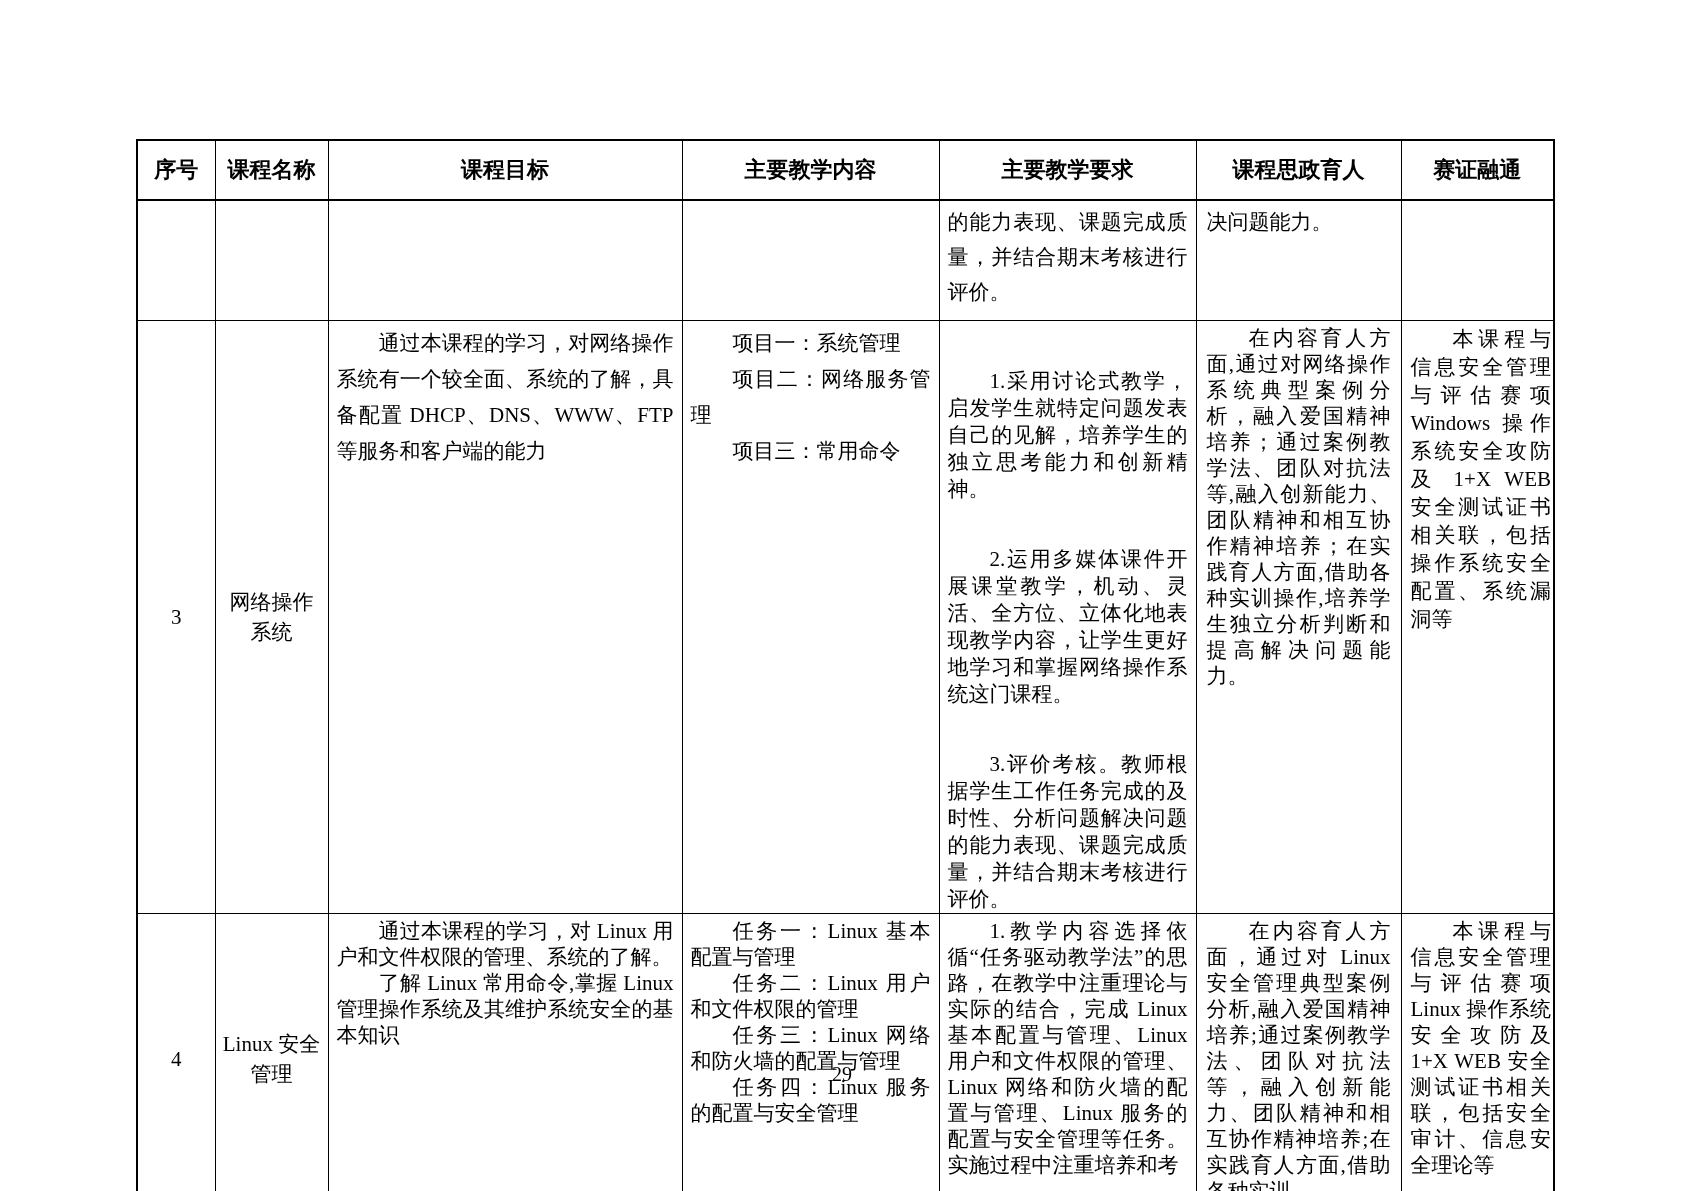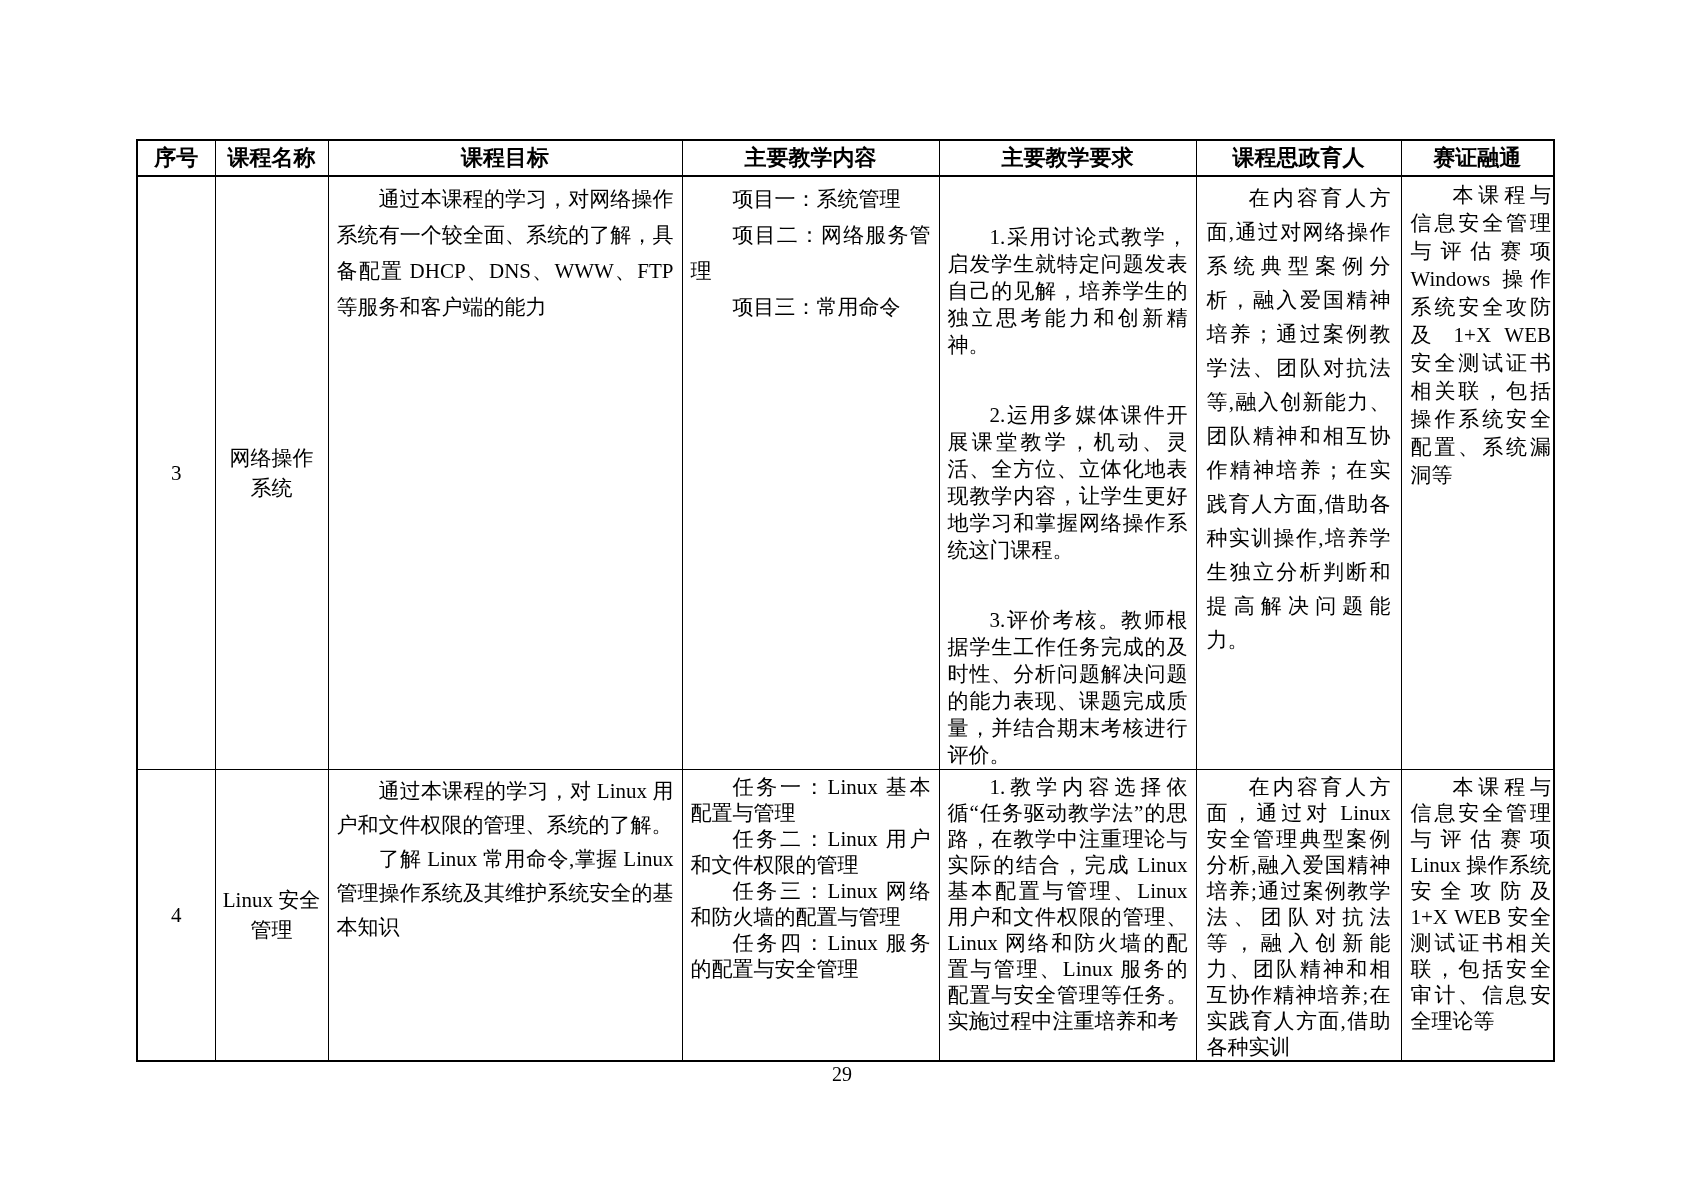--- a/index.html
+++ b/index.html
@@ -19,38 +19,38 @@
     border:1.7px solid #000;
     box-sizing:border-box;
     vertical-align:top;
     padding:0;
   }
   .course thead th {
     border-bottom:2.5px solid #000;
     font-family:"Liberation Sans","DejaVu Sans",sans-serif;
     font-weight:700; font-size:22px;
     text-align:center; vertical-align:middle;
-    padding:2px 0;
+    padding:14px 0;
   }
   tr.h-head { height:33px; }
   tr.h-r0   { height:120px; }
   tr.h-r1   { height:465px; }
   tr.h-r2   { height:276px; }
   td.cell { font-size:21px; padding:4px 8px 0 8px; }
   td.c-ideo { padding-left:10px; padding-right:10px; }
   td.c-cert { padding-left:9px;  padding-right:2px; }
   td.c-idx, td.c-name {
     vertical-align:middle; text-align:center;
     font-size:21px; line-height:30px; padding:0 4px;
   }
   .course p { margin:0; text-align:justify; text-indent:2em; }
   .course p.cont { text-indent:0; }
   .lh35 p { line-height:35px; }
   .lh34 p { line-height:36px; }
-  .lh30 p { line-height:34px; }
+  .lh30 p { line-height:26px; }
   .lh28 p { line-height:28px; }
   .lh27 p { line-height:27px;margin-top:43px; }
   .lh26 p { line-height:26px; }
   .page-number {
     position:absolute; left:0; right:0; top:1063px;
     text-align:center; font-size:20px;
     font-family:"Liberation Serif","DejaVu Serif",serif;
   }
 </style>
 </head>
@@ -71,20 +71,33 @@
       <th>序号</th>
       <th>课程名称</th>
       <th>课程目标</th>
       <th>主要教学内容</th>
       <th>主要教学要求</th>
       <th>课程思政育人</th>
       <th>赛证融通</th>
     </tr>
   </thead>
   <tbody>
+    <tr class="h-r0">
+      <td class="c-idx"></td>
+      <td class="c-name"></td>
+      <td class="cell"></td>
+      <td class="cell"></td>
+      <td class="cell lh35">
+        <p class="cont">的能力表现、课题完成质量，并结合期末考核进行评价。</p>
+      </td>
+      <td class="cell c-ideo lh35">
+        <p class="cont">决问题能力。</p>
+      </td>
+      <td class="cell c-cert"></td>
+    </tr>
 
     <tr class="h-r1">
       <td class="c-idx">3</td>
       <td class="c-name">网络操作系统</td>
       <td class="cell lh34">
         <p>通过本课程的学习，对网络操作系统有一个较全面、系统的了解，具备配置 DHCP、DNS、WWW、FTP 等服务和客户端的能力</p>
       </td>
       <td class="cell lh34">
         <p>项目一：系统管理</p>
         <p>项目二：网络服务管理</p>

